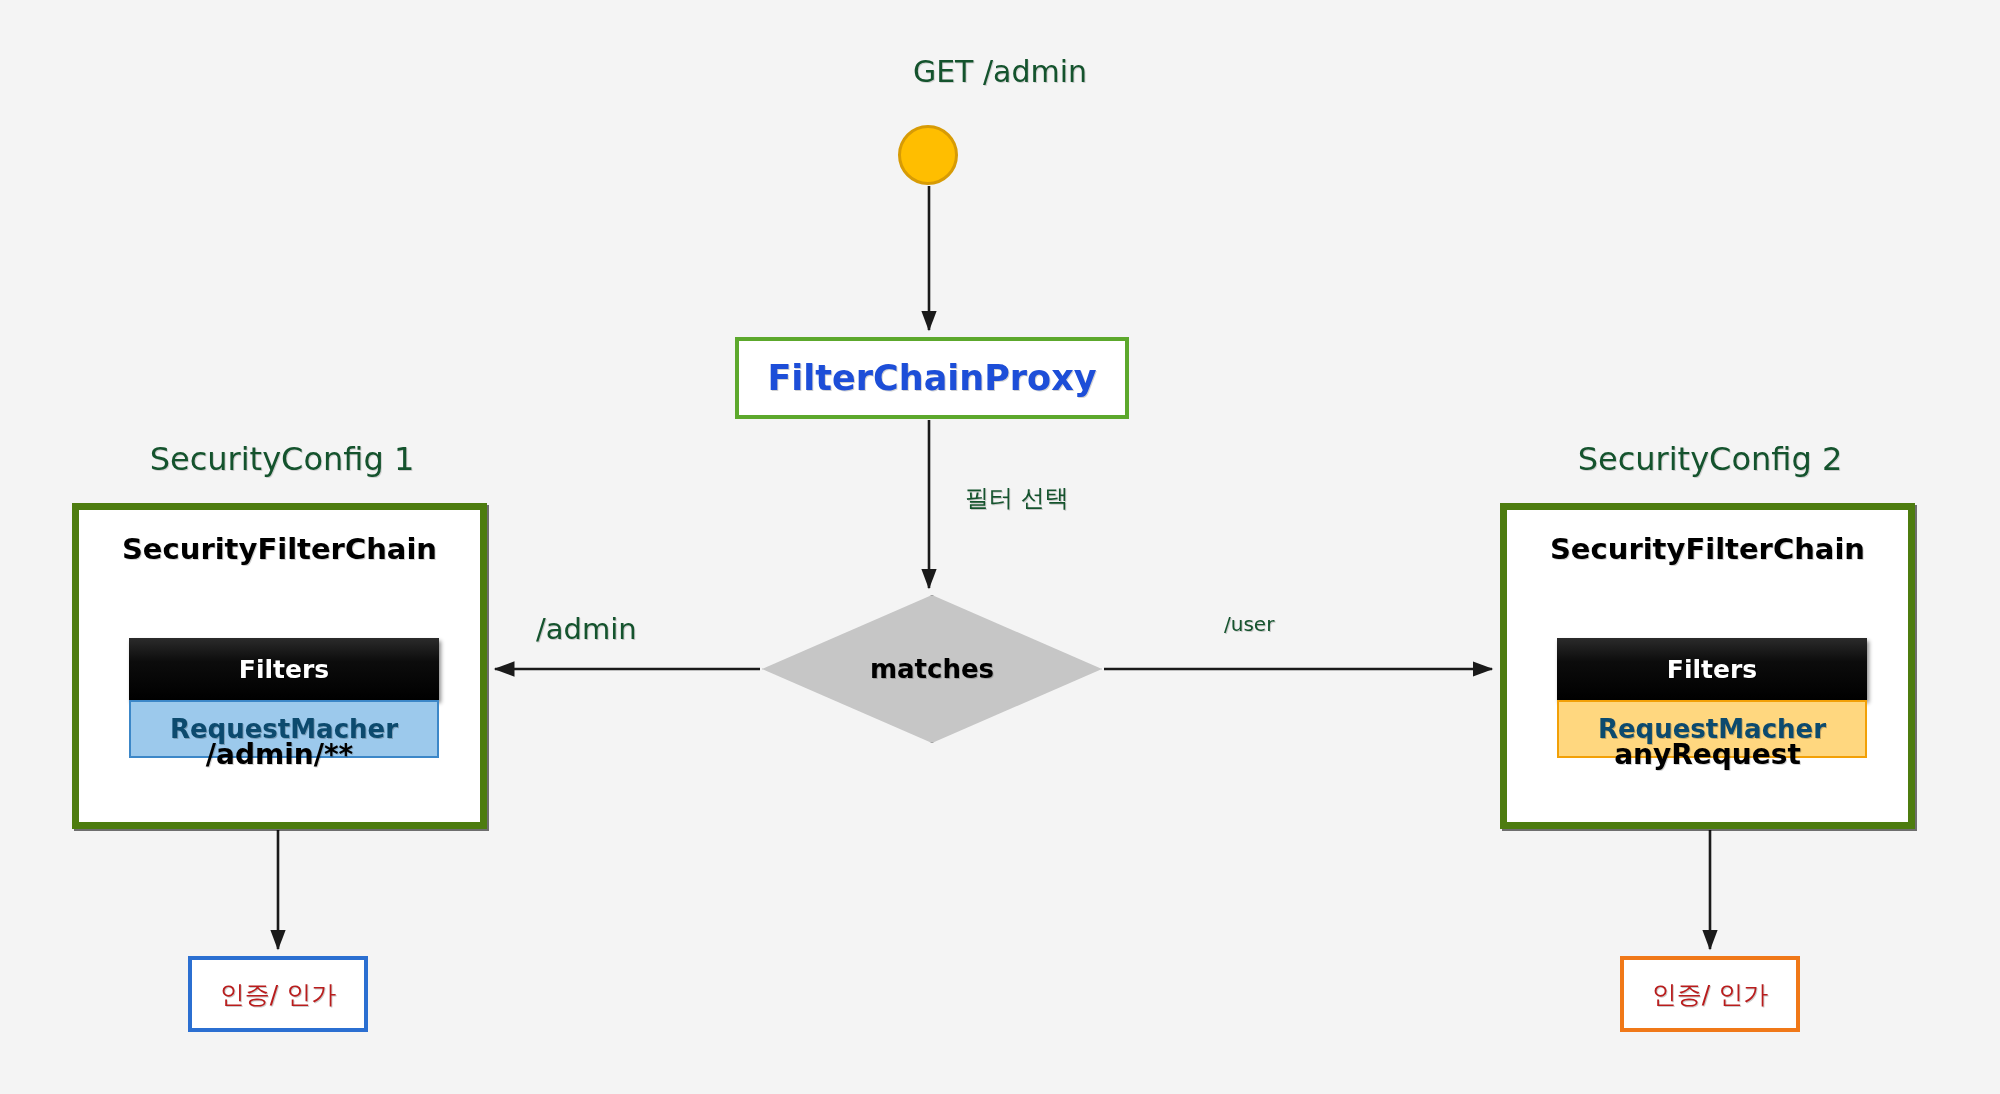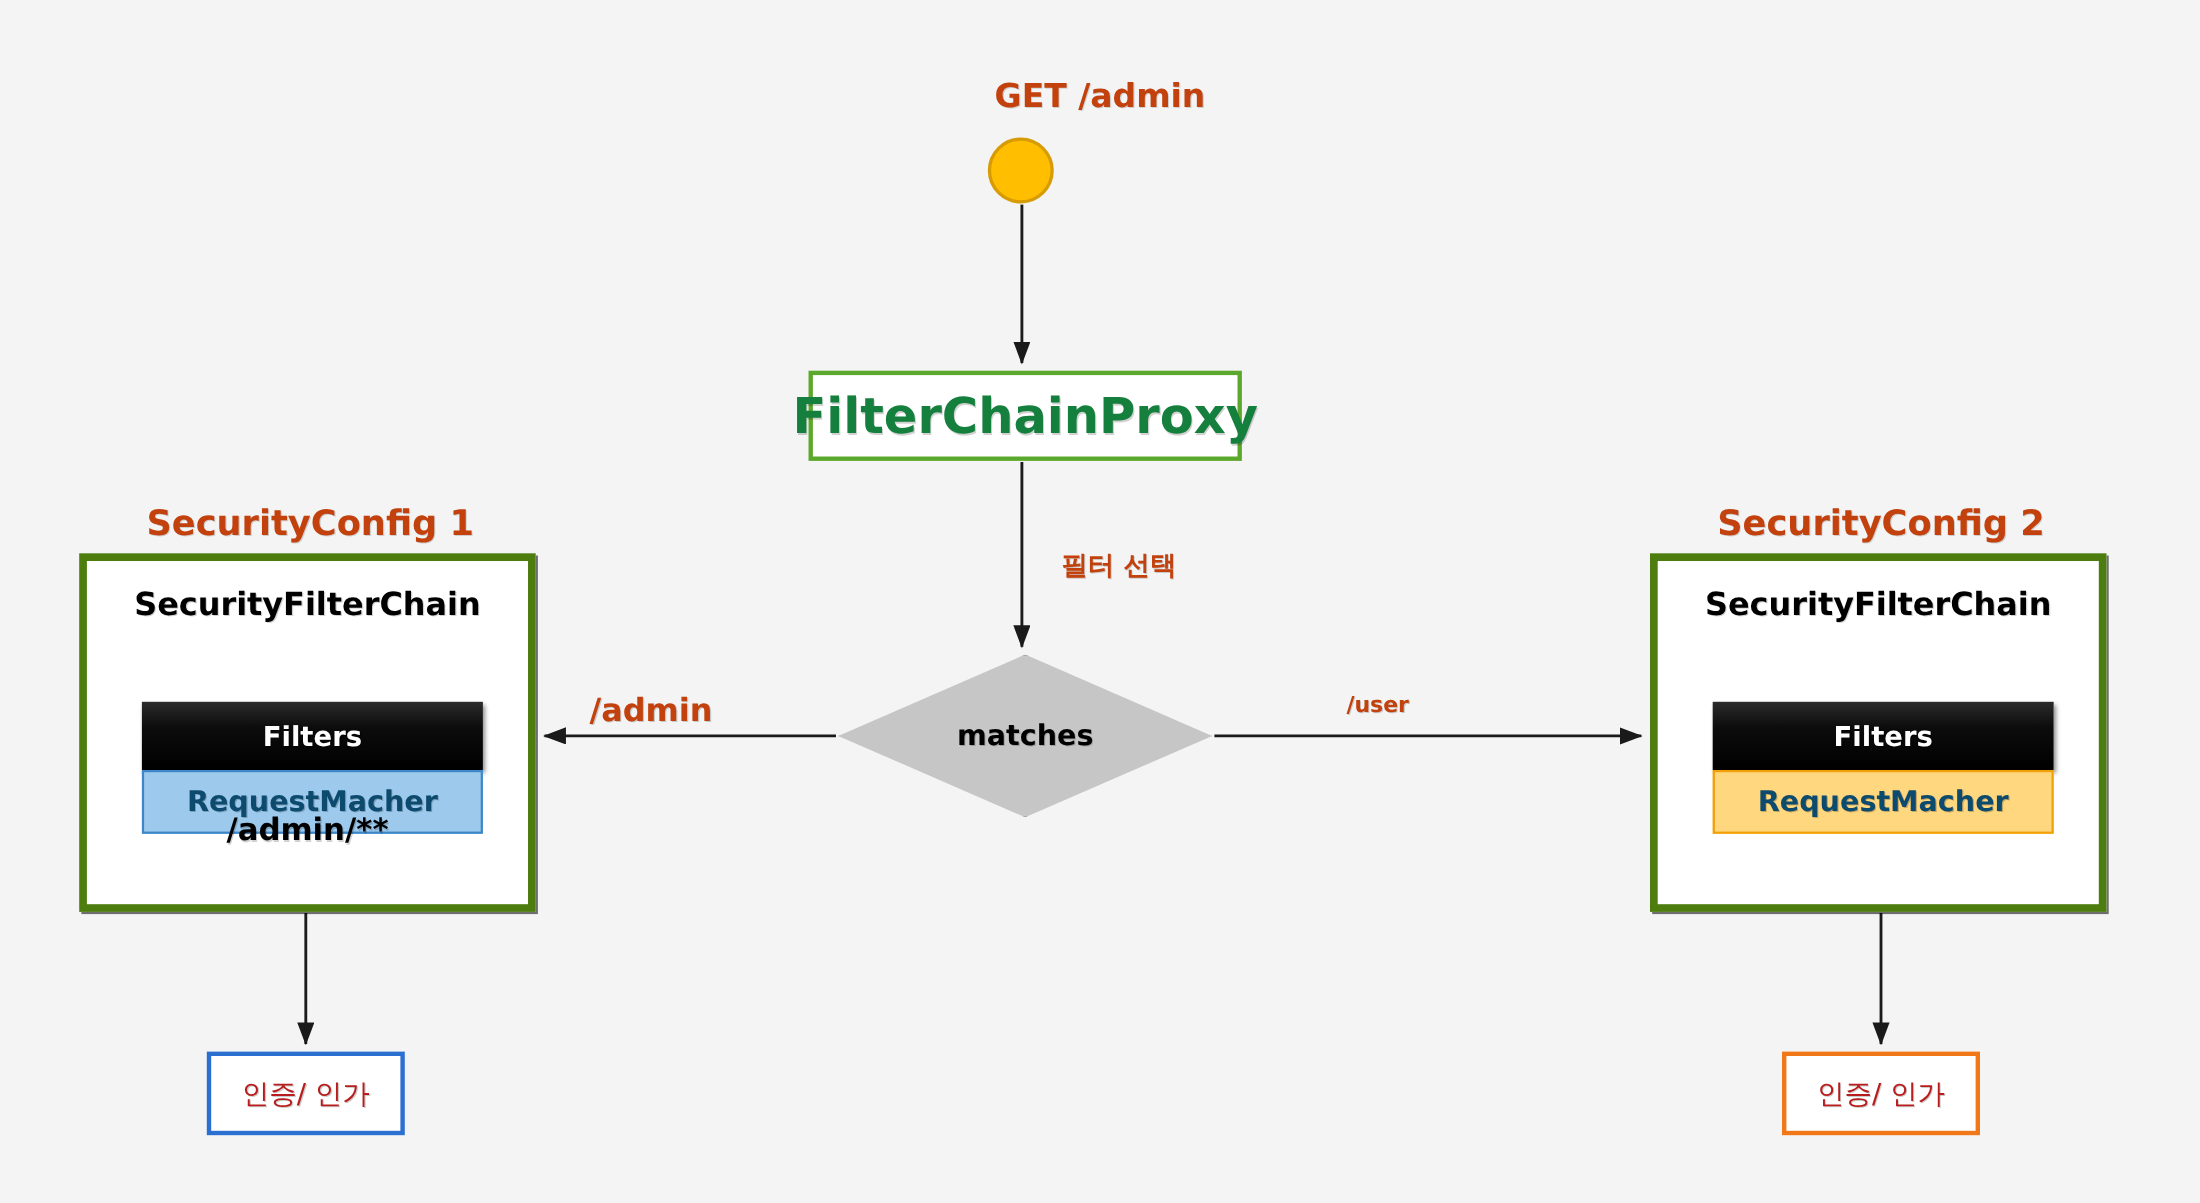--- a/index.html
+++ b/index.html
@@ -21,25 +21,24 @@
     inset: 0;
     width: 2000px;
     height: 1094px;
   }
 
   .abs { position: absolute; }
 
   
   .txt {
     position: absolute;
-    font-weight: bold;
-    color: #c2410c;
+    font-weight: normal;
+    color: #14532d;
     white-space: nowrap;
     text-shadow: 1px 1px 0 rgba(0,0,0,0.18);
-    margin-top: 16px;
   }
 
   .req-title {
     font-size: 30px;
     left: 0; top: 54px;
     width: 2000px;
     text-align: center;
     text-shadow: 1px 1px 0 rgba(0,0,0,0.15);
   }
 
@@ -70,23 +69,23 @@
     width: 394px;
     height: 82px;
     background: #ffffff;
     border: 4px solid #5CA82C;
     box-sizing: border-box;
     display: flex;
     align-items: center;
     justify-content: center;
   }
   #fcp-box .label {
-    font-size: 45px;
-    font-weight: bold;
-    color: #15803d;
+    font-size: 35px;
+    font-weight: bold;
+    color: #1d4ed8;
     text-shadow: 1px 1px 0 rgba(0,0,0,0.18);
   }
 
   
   #filter-select-label {
     left: 965px;
     top: 482px;
     font-size: 24px;
   }
 
@@ -264,17 +263,18 @@
 <div class="txt cfg-title" id="cfg2-title">SecurityConfig 2</div>
 
 <div class="abs cfg-box" id="cfg2-box">
   <div class="sfc-title">SecurityFilterChain</div>
 
   <div class="stack">
     <div class="filters-bar">Filters</div>
     <div class="matcher-bar" id="cfg2-matcher">RequestMacher</div>
   </div>
 
+  <div class="pattern">anyRequest</div>
 </div>
 
 <div class="abs auth-box" id="auth-box-right">
   <span>인증/ 인가</span>
 </div>
 
 </body></html>

